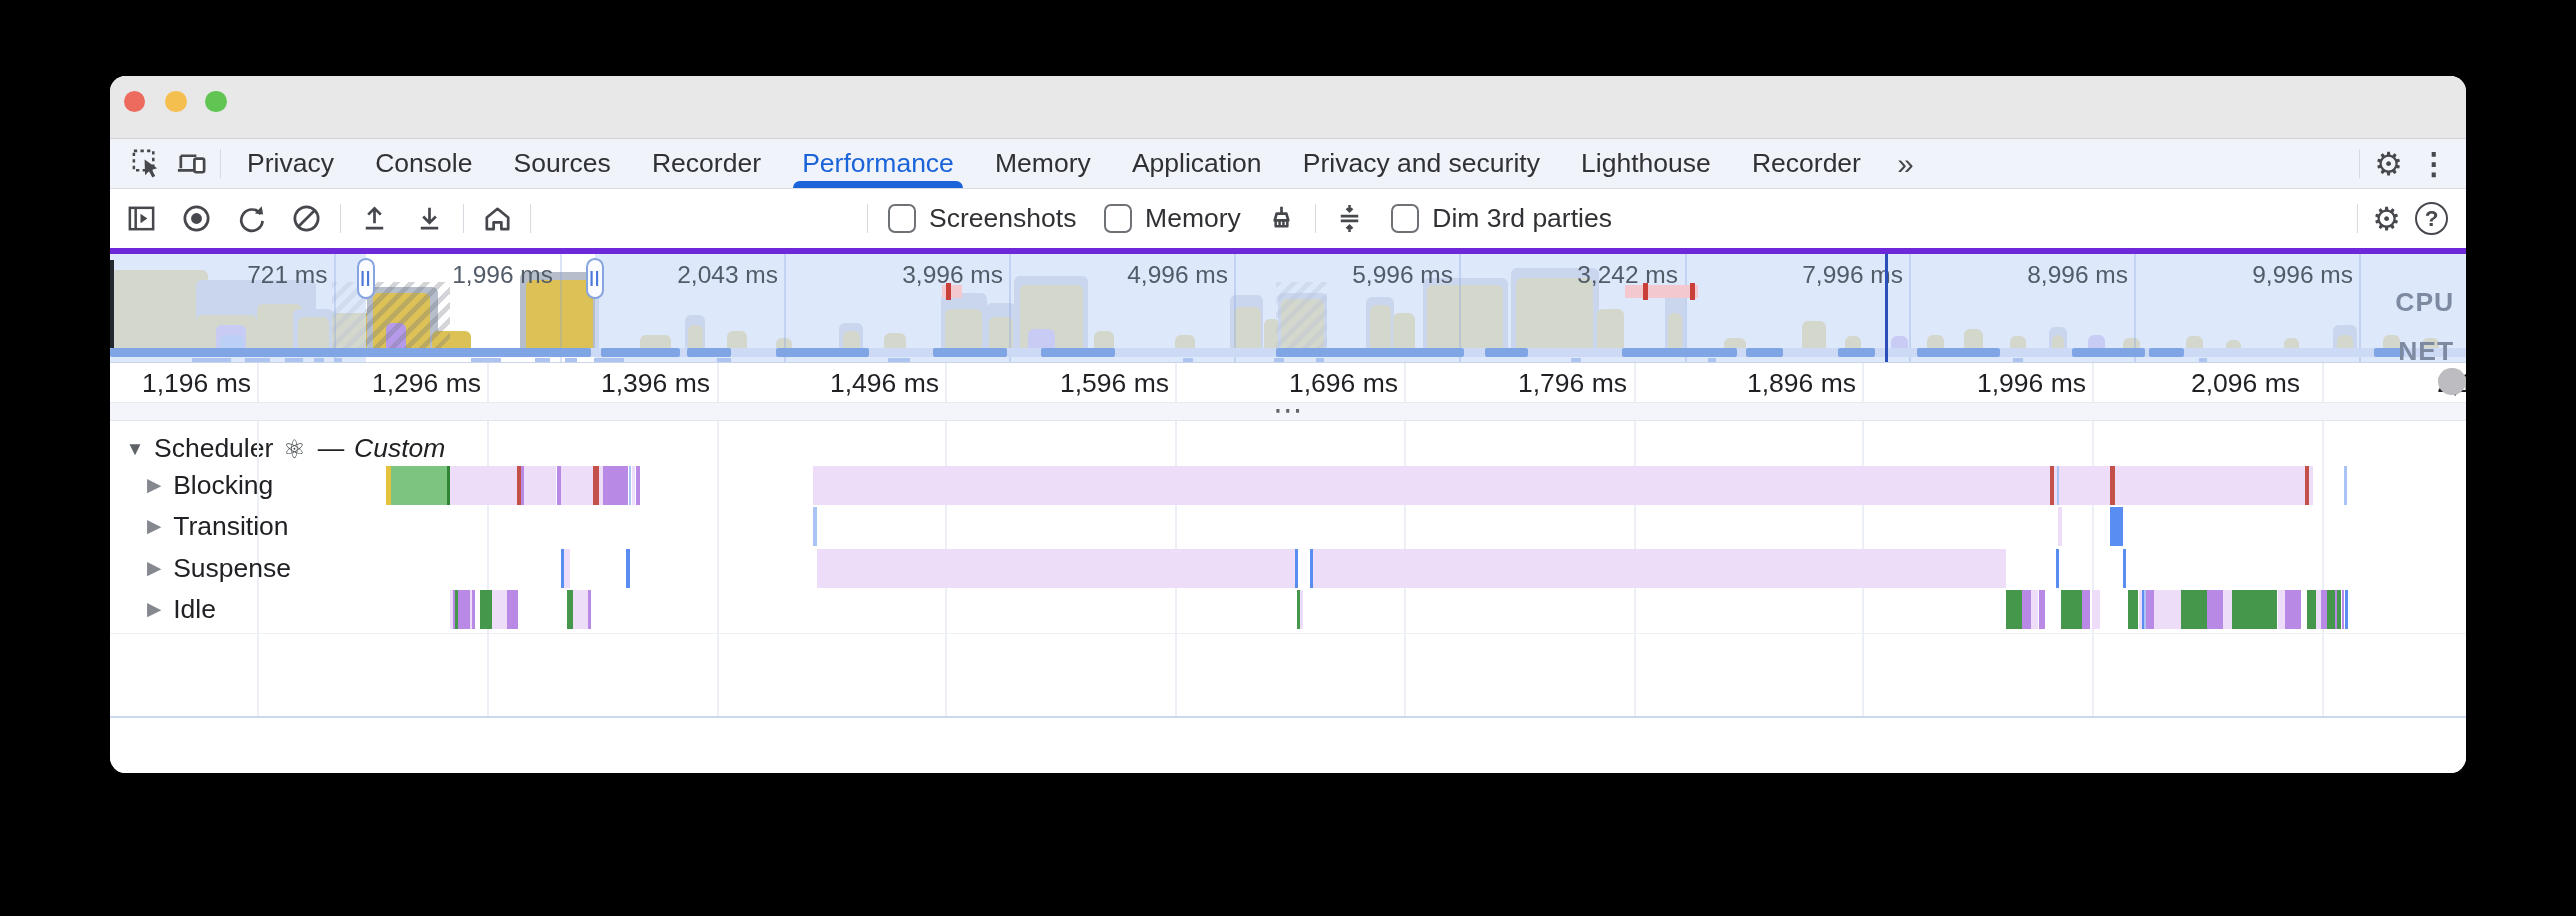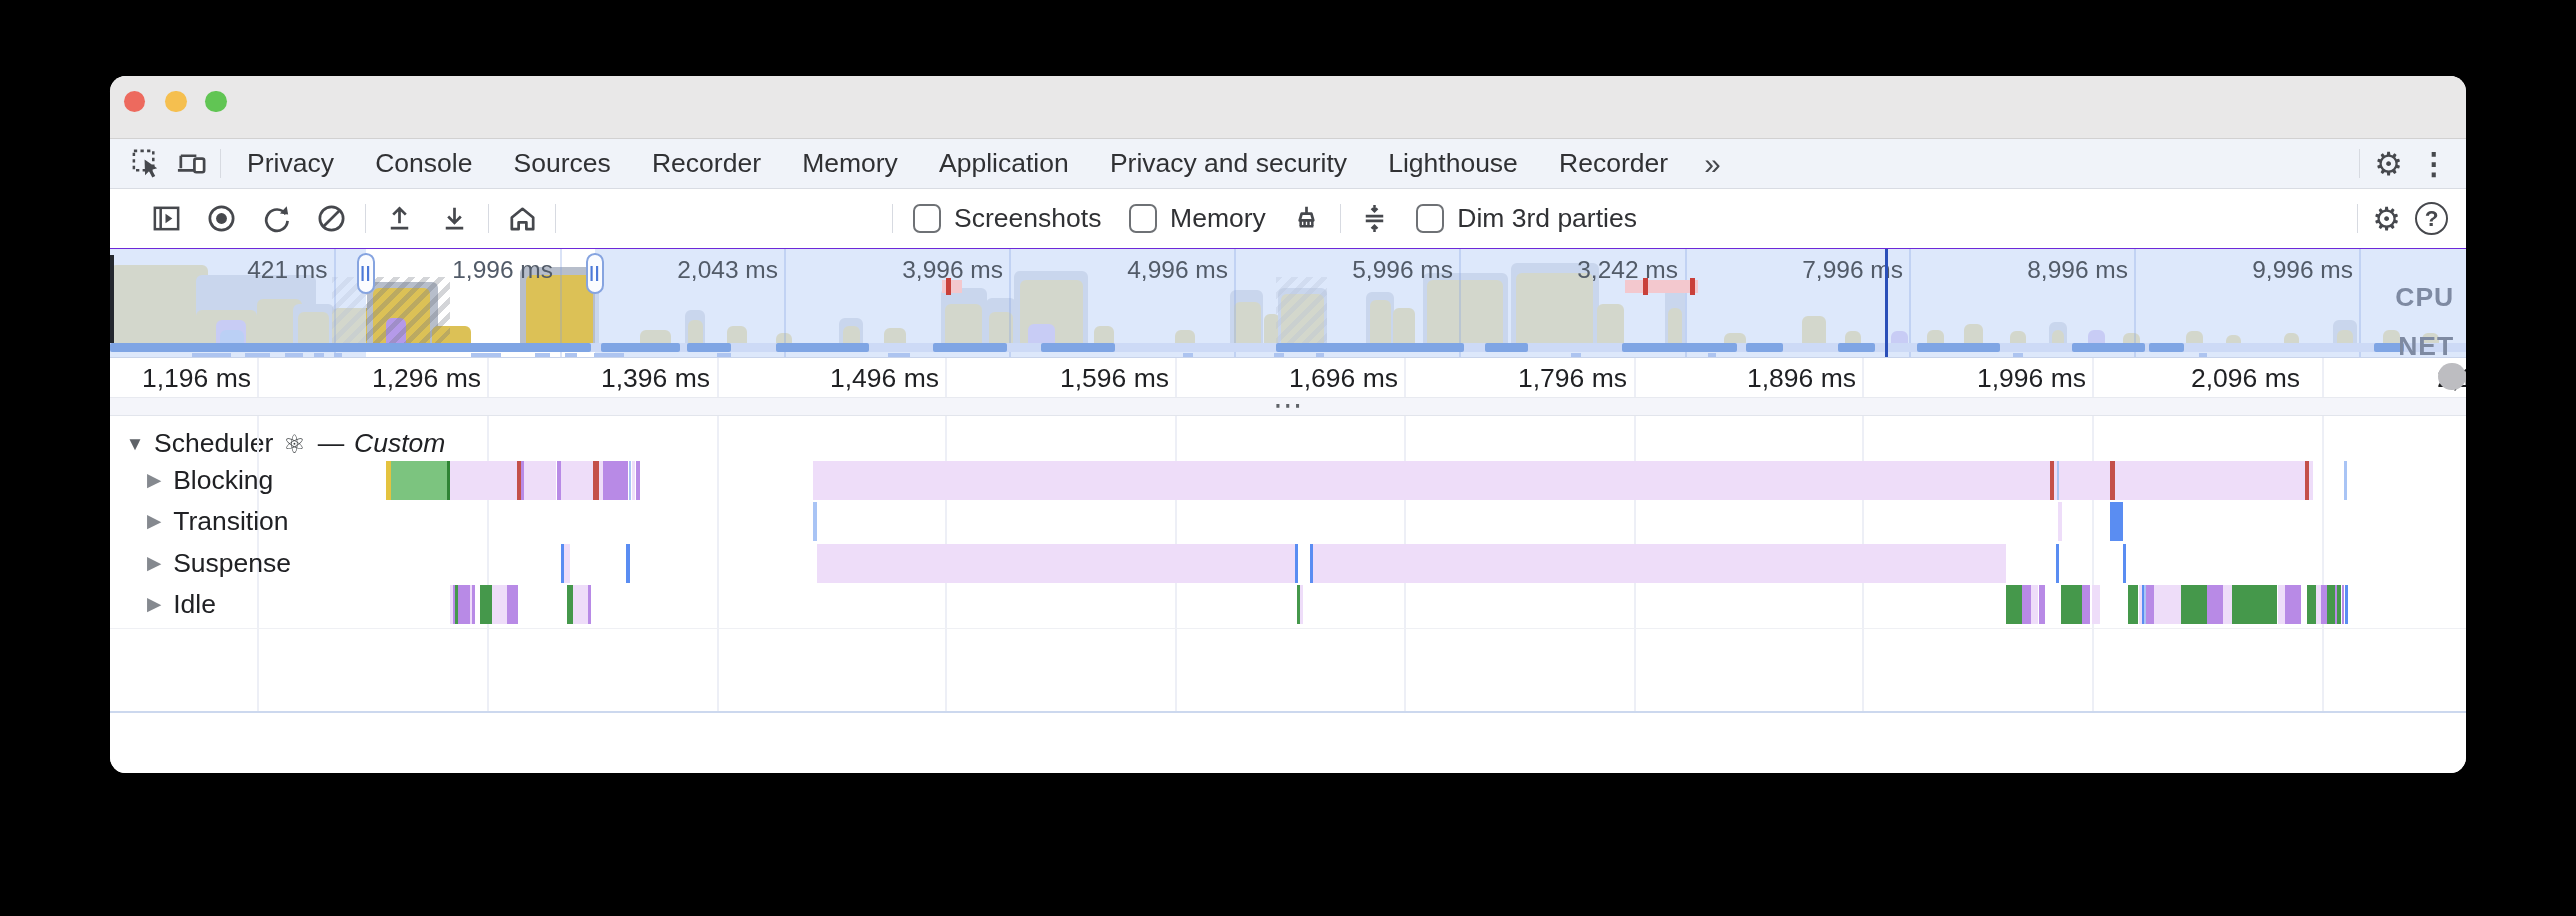--- a/index.html
+++ b/index.html
@@ -16,22 +16,22 @@
   .icon-btn{display:flex;align-items:center;justify-content:center;width:45px;height:43px;flex:0 0 auto;}
   .vdiv{width:1px;height:29.5px;background:#d7dae1;margin:0 5.9px;flex:0 0 auto;}
   .tabs{display:flex;align-items:stretch;height:49px;}
   .tab{position:relative;display:flex;align-items:center;padding:0 20.6px;font-size:26.5px;color:#303134;cursor:default;white-space:nowrap;}
   .tab.selected{color:#1a63d9;}
   .tab.selected::after{content:"";position:absolute;left:11.8px;right:11.8px;bottom:0;height:6.9px;background:#1a63d9;border-radius:6.9px 6.9px 0 0;}
   .tab-overflow{font-size:29.5px;color:#3c4043;padding:0 15.7px;}
   .tabbar-right{margin-left:auto;display:flex;align-items:center;padding-right:9.8px;}
   .glyph{color:#46484d;}
   
-  .perf-toolbar{position:relative;height:59px;background:#fff;border-bottom:1px solid #6d28d9;
-          display:flex;align-items:center;padding-left:29px;}
+  .perf-toolbar{position:relative;height:59px;background:#fff;border-bottom:6px solid #6d28d9;
+          display:flex;align-items:center;padding-left:4px;}
   .tbtn{display:flex;align-items:center;justify-content:center;width:55px;height:47px;flex:0 0 auto;}
   .tb-spacer{width:324px;flex:0 0 auto;}
   .checkbox-item{display:flex;align-items:center;margin:0 13.7px;flex:0 0 auto;}
   .cb{width:24.5px;height:24.5px;border:2.9px solid #6e7175;border-radius:6.9px;background:#fff;flex:0 0 auto;}
   .cb-label{font-size:26.5px;color:#303134;margin-left:12.8px;white-space:nowrap;}
   .toolbar-right{margin-left:auto;display:flex;align-items:center;padding-right:11.8px;}
   .help-circle{width:29.5px;height:29.5px;border:2.9px solid #46484d;border-radius:50%;color:#46484d;
           font-size:22.6px;font-weight:bold;display:flex;align-items:center;justify-content:center;}
   
   .overview{position:relative;height:108px;background:#fff;border-bottom:1px solid #c9d4ea;overflow:hidden;}
@@ -84,20 +84,21 @@
           <path d="M6 9 h16 M6 9 v13 M3 24 h18" fill="none" stroke="#46484d" stroke-width="2.8"></path>
           <rect x="20" y="12" width="10" height="14" rx="2" fill="#fff" stroke="#46484d" stroke-width="2.8"></rect>
         </svg>
       </div>
       <div class="vdiv"></div>
       <div class="tabs" id="tabs-container">
           <div class="tab">Privacy</div>
           <div class="tab">Console</div>
           <div class="tab">Sources</div>
           <div class="tab">Recorder</div>
+          <div class="tab selected">Performance</div>
           <div class="tab">Memory</div>
           <div class="tab">Application</div>
           <div class="tab">Privacy and security</div>
           <div class="tab">Lighthouse</div>
           <div class="tab">Recorder</div>
         </div>
       <div class="tab-overflow glyph">»</div>
       <div class="tabbar-right">
         <div class="vdiv"></div>
         <div class="icon-btn glyph" style="font-size:32px;">⚙︎</div>
@@ -304,21 +305,21 @@
         <div style="position: absolute; left: 1598px; top: 104px; width: 7.9px; height: 3.9px; background: rgb(173, 196, 240);"></div>
         <div style="position: absolute; left: 1903px; top: 104px; width: 9.8px; height: 3.9px; background: rgb(173, 196, 240);"></div>
         <div style="position: absolute; left: 2089px; top: 104px; width: 7.9px; height: 3.9px; background: rgb(173, 196, 240);"></div>
         <div style="position: absolute; left: 832px; top: 31px; width: 19.6px; height: 12.8px; background: rgb(243, 200, 206);">
           <div style="position: absolute; left: 3.9px; top: -2px; width: 4.9px; height: 16.7px; background: rgb(201, 64, 58);"></div>
         </div>
         <div style="position: absolute; left: 1515px; top: 31px; width: 73px; height: 12.8px; background: rgb(243, 200, 206);">
           <div style="position: absolute; left: 17.7px; top: -2px; width: 4.9px; height: 16.7px; background: rgb(201, 64, 58);"></div>
           <div style="position: absolute; left: 65px; top: -2px; width: 4.9px; height: 16.7px; background: rgb(201, 64, 58);"></div>
         </div>
-        <div class="ov-label" style="position: absolute; left: 27.5px;">421 ms</div>
+        <div class="ov-label" style="position: absolute; left: 27.5px;">721 ms</div>
         <div class="ov-label" style="position: absolute; left: 253px;">1,996 ms</div>
         <div class="ov-label" style="position: absolute; left: 478px;">2,043 ms</div>
         <div class="ov-label" style="position: absolute; left: 703px;">3,996 ms</div>
         <div class="ov-label" style="position: absolute; left: 928px;">4,996 ms</div>
         <div class="ov-label" style="position: absolute; left: 1153px;">5,996 ms</div>
         <div class="ov-label" style="position: absolute; left: 1378px;">3,242 ms</div>
         <div class="ov-label" style="position: absolute; left: 1603px;">7,996 ms</div>
         <div class="ov-label" style="position: absolute; left: 1828px;">8,996 ms</div>
         <div class="ov-label" style="position: absolute; left: 2053px;">9,996 ms</div>
         <div style="position: absolute; left: 0px; top: 5.9px; width: 3.9px; height: 88px; background: rgb(35, 39, 46);"></div>

